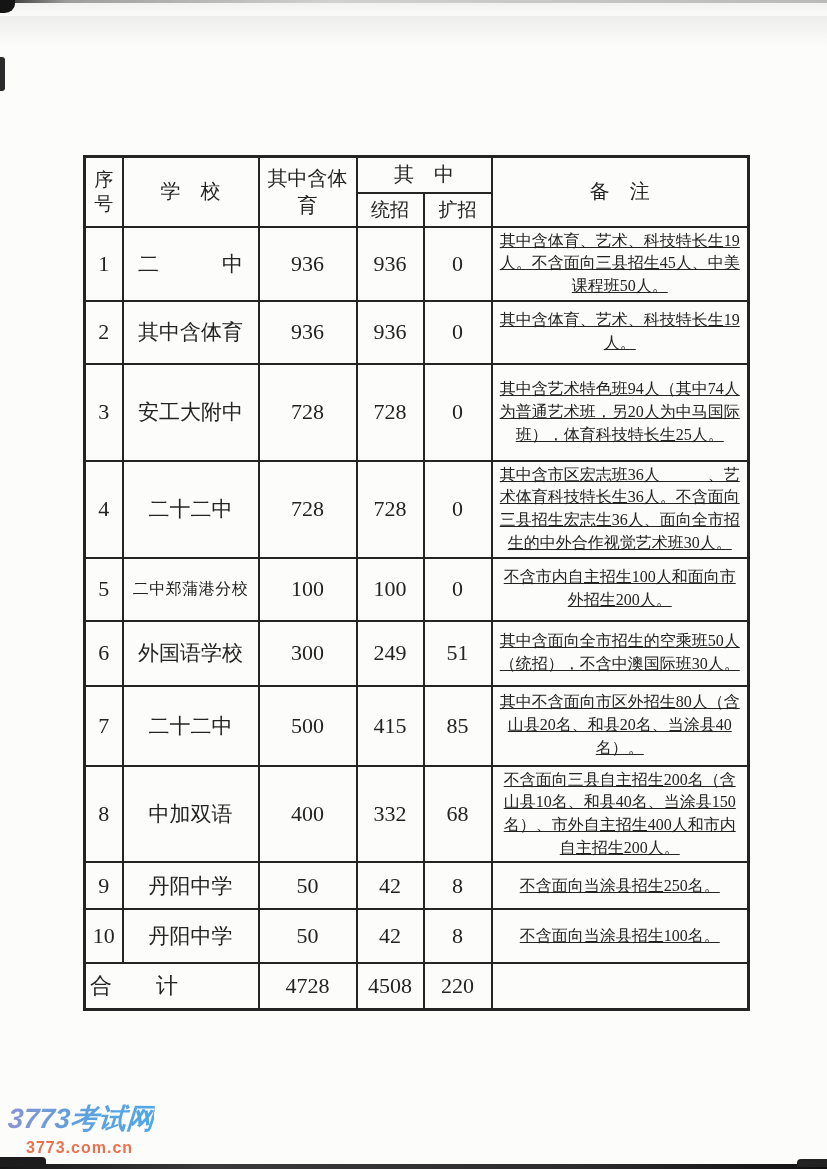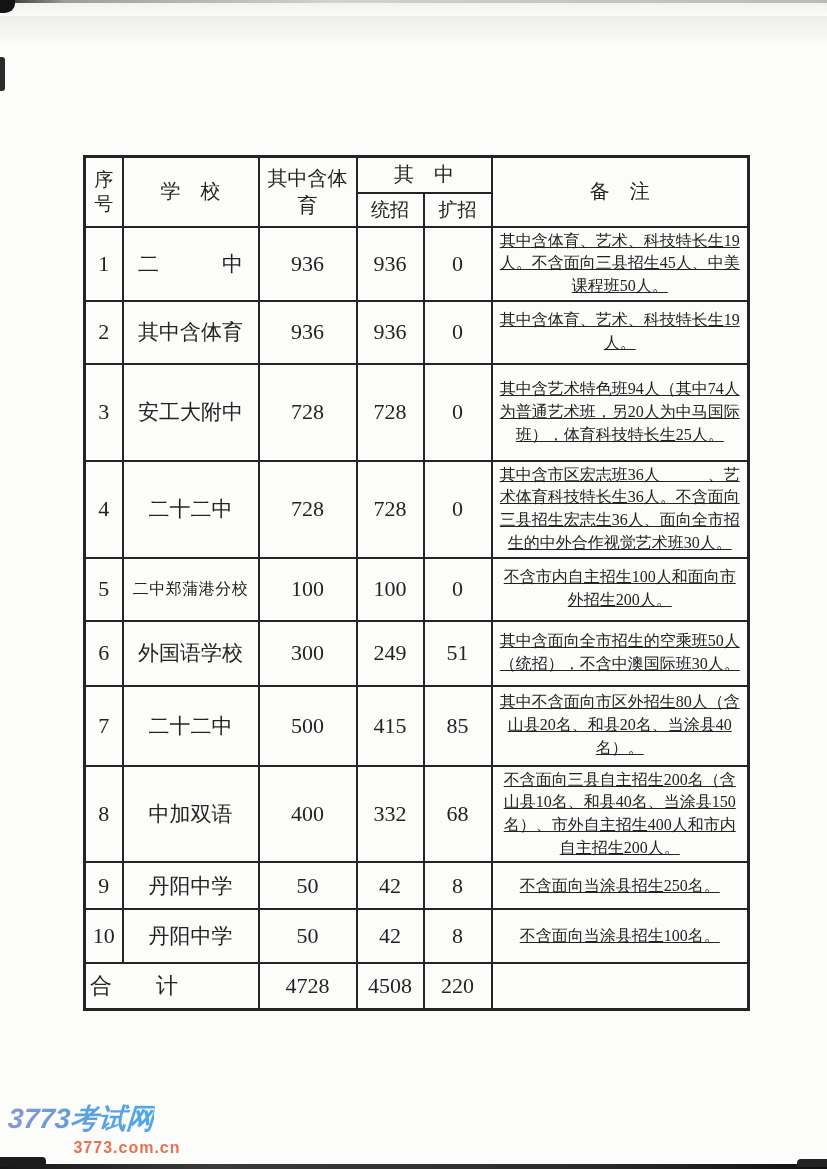--- a/index.html
+++ b/index.html
@@ -113,21 +113,20 @@
     transform: skewX(-4deg);
   }
   .wm-url {
     font-family: "Liberation Sans", "DejaVu Sans", sans-serif;
     font-weight: 700;
     font-size: 16px;
     letter-spacing: 1px;
     color: #e8714e;
     margin-left: 18px;
     margin-top: 1px;
-    text-align: center;
   }
 </style>
 </head>
 <body>
 
 <div id="scan-page">
 
   <div class="edge-top-line"></div>
   <div class="scan-shadow-band"></div>
   <div class="corner-mark-tl"></div>

